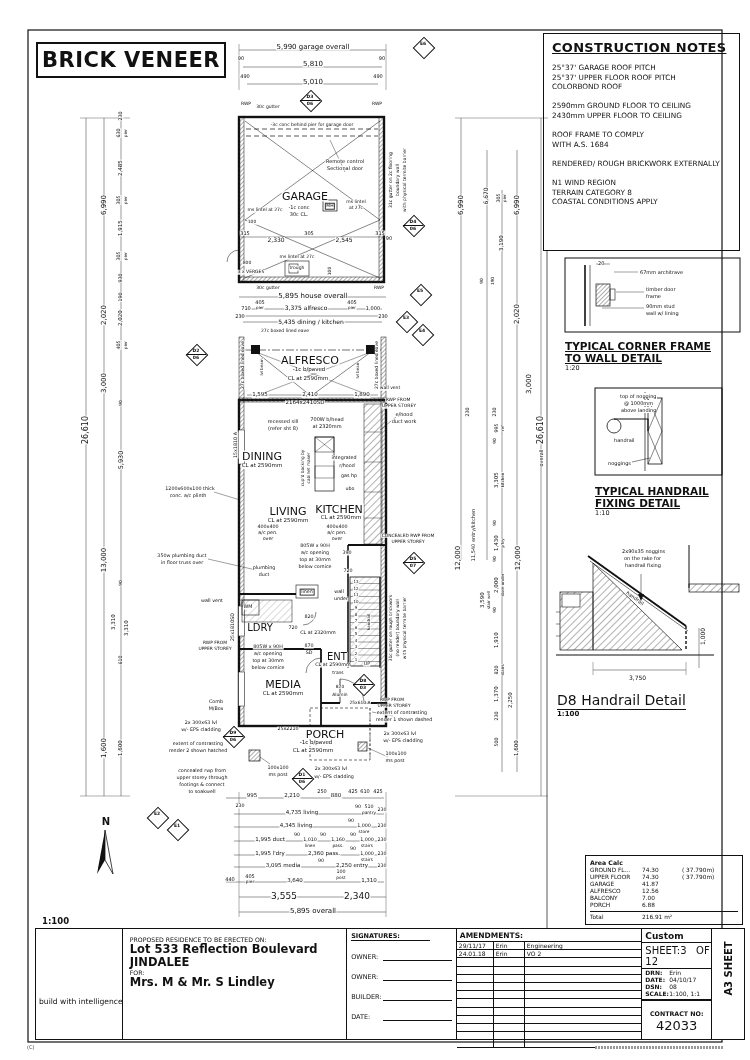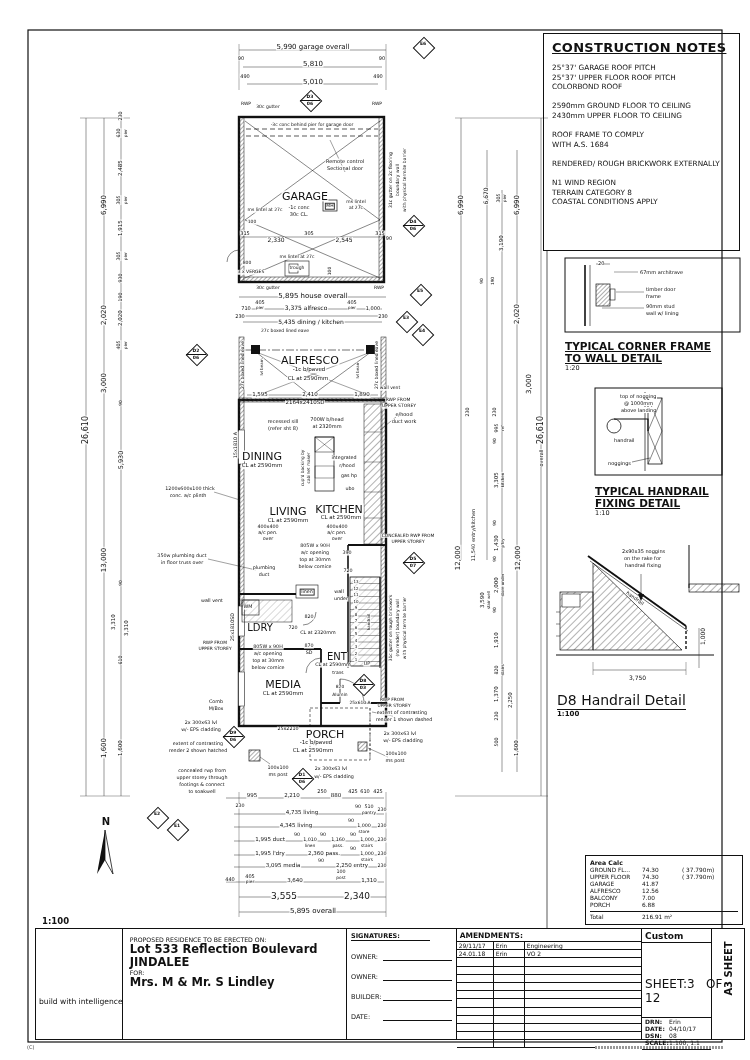--- a/index.html
+++ b/index.html
@@ -44,21 +44,21 @@
   .sig-row .lbl{width:32px;}
   .sig-row .line{flex:1;border-bottom:.8px solid #111;height:7px;}
   #tb-amend{width:186px;font-size:6px;}
   #tb-amend .at{font-weight:bold;font-size:7.5px;padding:2px 0 1px 3px;border-bottom:.8px solid #111;}
   .am-row{display:flex;border-bottom:.6px solid #111;height:7.2px;line-height:7.2px;}
   .am-row .a1{width:34px;border-right:.6px solid #111;padding-left:2px;}
   .am-row .a2{width:28px;border-right:.6px solid #111;padding-left:2px;}
   .am-row .a3{flex:1;padding-left:2px;}
   #tb-custom{width:70px;font-size:6px;}
   #tb-custom .cu{font-weight:bold;font-size:9px;padding:2px 0 1px 3px;border-bottom:.9px solid #111;}
-  #tb-custom .sh{padding:2px 0 12px 3px;border-bottom:.9px solid #111;font-size:12px;margin-top:32px;}
+  #tb-custom .sh{padding:2px 0 1px 3px;border-bottom:.9px solid #111;font-size:10px;}
   .kv{display:flex;padding:.6px 0 0 3px;line-height:6.6px;}
   .kv .k{width:24px;font-weight:bold;}
   #contract{border-top:.9px solid #111;text-align:center;padding-top:9px;}
   #contract .cl{font-size:6.3px;font-weight:bold;}
   #contract .cn{font-size:13px;margin-top:1px;}
   #tb-a3{width:32px;border-right:none;}
   #a3txt{position:absolute;left:50%;top:34px;transform:translateX(-50%) rotate(-90deg) ;transform-origin:center;font-weight:bold;font-size:10px;white-space:nowrap;}
   #copyright{position:absolute;left:27px;top:1044px;font-size:5px;color:#444;}
   #micro{position:absolute;left:595px;top:1046px;width:128px;height:3px;background:repeating-linear-gradient(90deg,#999 0 2px,#fff 2px 3px);}
 </style>
@@ -249,20 +249,23 @@
     <line x1="689" y1="545" x2="689" y2="588" stroke="#111" stroke-width="1"></line>
     <rect x="689" y="584" width="50" height="8" fill="url(#h1)" stroke="#111" stroke-width="0.7"></rect>
     <line x1="641" y1="574" x2="641" y2="598" stroke="#111" stroke-width="0.5"></line>
     <polygon points="641,601 638,594 644,594" fill="#111"></polygon>
     <line x1="593" y1="670" x2="686" y2="670" stroke="#333" stroke-width="0.5"></line>
     <line x1="593" y1="662" x2="593" y2="675" stroke="#333" stroke-width="0.4"></line>
     <line x1="686" y1="662" x2="686" y2="675" stroke="#333" stroke-width="0.4"></line>
     <line x1="699" y1="628" x2="699" y2="668" stroke="#333" stroke-width="0.5"></line>
   </svg>
 
+  <div id="title-box">
+    <span>BRICK VENEER</span>
+  </div>
 
   <div id="notes">
     <h1>CONSTRUCTION NOTES</h1>
     <div id="notes-lines">
         <div class="note-line">25°37' GARAGE ROOF PITCH</div>
         <div class="note-line">25°37' UPPER FLOOR ROOF PITCH</div>
         <div class="note-line">COLORBOND ROOF</div>
         <div class="note-line"></div>
         <div class="note-line">2590mm GROUND FLOOR TO CEILING</div>
         <div class="note-line">2430mm UPPER FLOOR TO CEILING</div>

